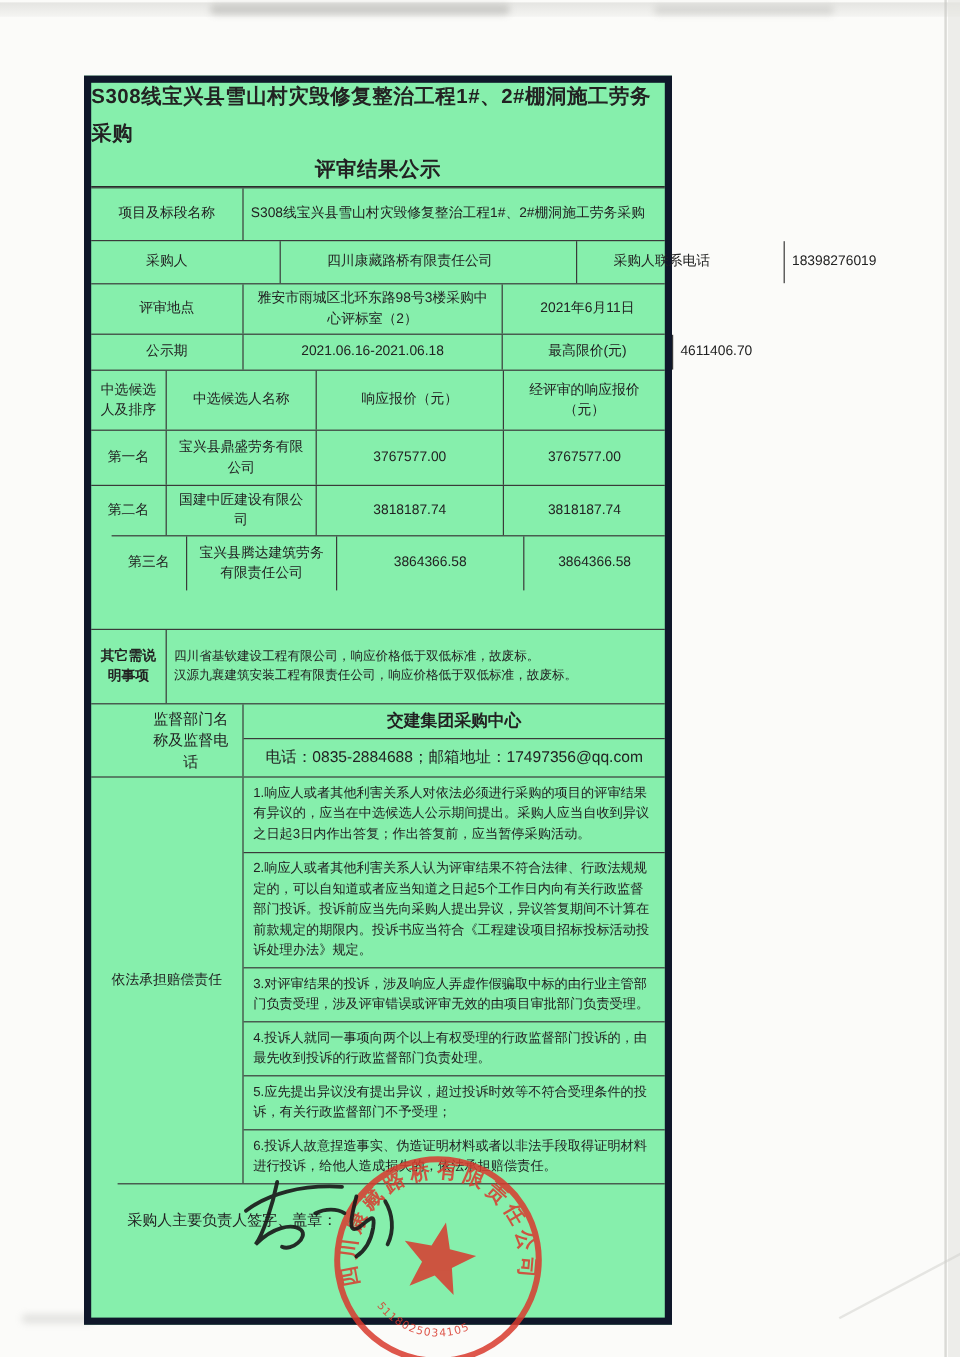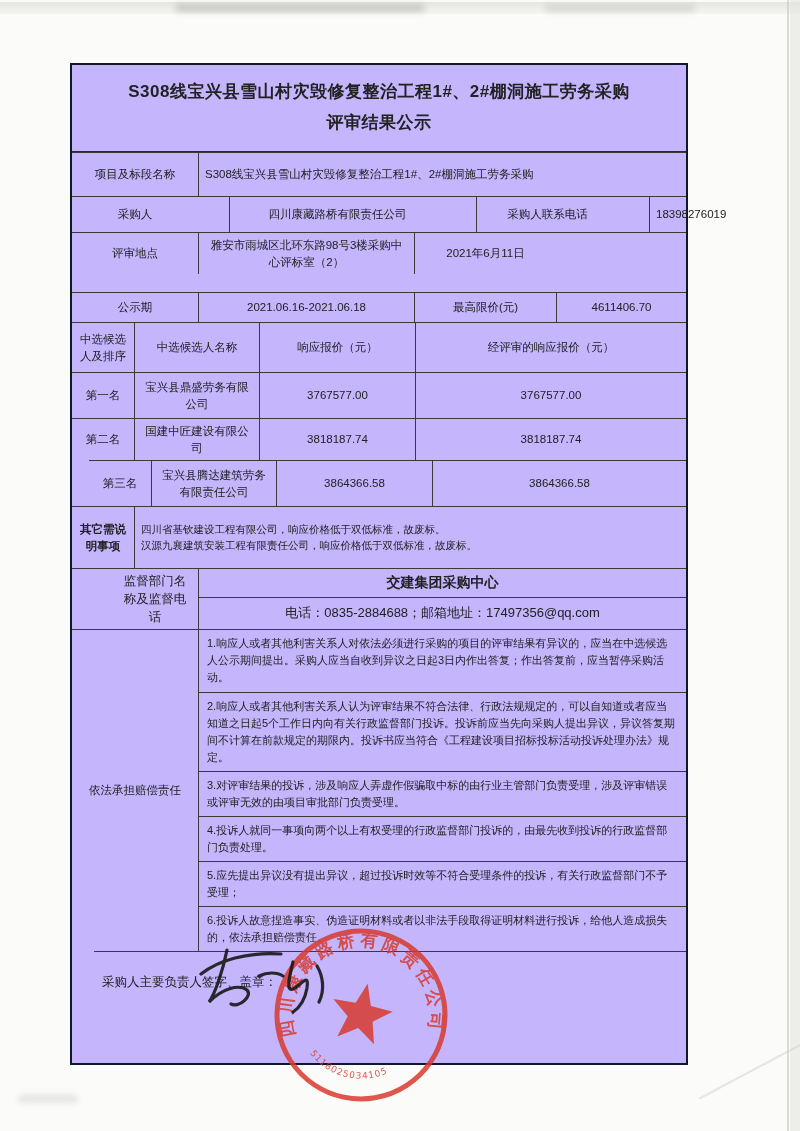--- a/index.html
+++ b/index.html
@@ -16,22 +16,22 @@
   .smudge{position:absolute;background:#9d9d99;filter:blur(3px);border-radius:4px;}
   .smudge.s1{left:175px;top:4px;width:250px;height:8px;opacity:.45;}
   .smudge.s2{left:545px;top:5px;width:150px;height:7px;opacity:.3;}
   .smudge.s3{left:18px;top:1095px;width:60px;height:8px;opacity:.25;}
   .edge-right{position:absolute;top:0;left:787px;width:2px;height:1131px;background:#c7c7c3;opacity:.65;}
   .edge-right2{position:absolute;top:0;left:790px;width:10px;height:1131px;background:#e4e4e0;opacity:.6;}
   .corner-diag{position:absolute;left:690px;top:1060px;width:160px;height:2px;background:#cfcfcb;opacity:.5;transform:rotate(-28deg);}
 
   
   .sheet{
-    position:absolute;left:70px;top:63px;width:618px;
-    border:2px solid #0f172a;background:#c4b5fd;
+    position:absolute;left:70px;top:63px;width:490px;
+    border:6px solid #0f172a;background:#86efac;
     box-sizing:border-box;
   }
   .trow{border-top:1.5px solid #3a3a3a;display:grid;box-sizing:border-box;}
   .cell{box-sizing:border-box;display:flex;align-items:center;justify-content:center;
     text-align:center;padding:3px 6px;font-size:11.5px;line-height:1.45;}
   .cell.bl{border-left:1.5px solid #3a3a3a;}
   .cell.left{justify-content:flex-start;text-align:left;}
 
   .title-cell{
     height:86px;display:flex;flex-direction:column;justify-content:center;align-items:center;
@@ -41,26 +41,26 @@
 
   .g-info{grid-template-columns:126px 216px 142px 1fr;}
   .g-project{grid-template-columns:126px 1fr;}
   .g-cand{grid-template-columns:62px 125px 156px 1fr;}
   .g-other{grid-template-columns:62px 1fr;}
   .g-wide-label{grid-template-columns:126px 1fr;}
 
   .r-project{min-height:44px;}
   .r-buyer{min-height:36px;gap:31px;}
   .r-location{min-height:42px;}
-  .r-period{min-height:30px;margin-top:18px;}
+  .r-period{min-height:30px;}
   .r-candhead{min-height:50px;}
   .r-cand1{min-height:46px;}
   .r-cand2{min-height:42px;}
   .r-cand3{min-height:46px;margin-left:17px;}
-  .r-other{min-height:62px;}
+  .r-other{min-height:62px;margin-top:32px;}
 
   .other-lines{font-size:10.5px;line-height:1.5;align-items:flex-start;flex-direction:column;justify-content:center;}
   .other-lines div{width:100%;text-align:left;}
 
   .sup-right{display:flex;flex-direction:column;}
   .sup-dep{min-height:28px;display:flex;align-items:center;justify-content:center;
     font-size:14px;font-weight:bold;border-bottom:1.5px solid #3a3a3a;}
   .sup-contact{min-height:30px;display:flex;align-items:center;justify-content:center;font-size:13px;}
 
   .obj-right{display:flex;flex-direction:column;}

